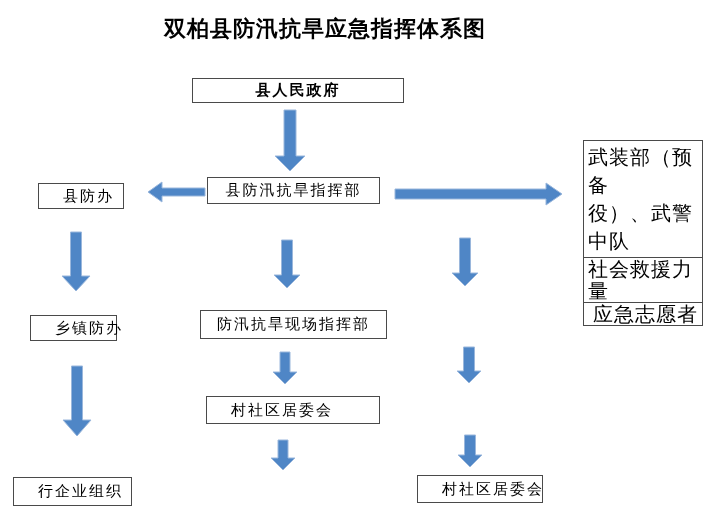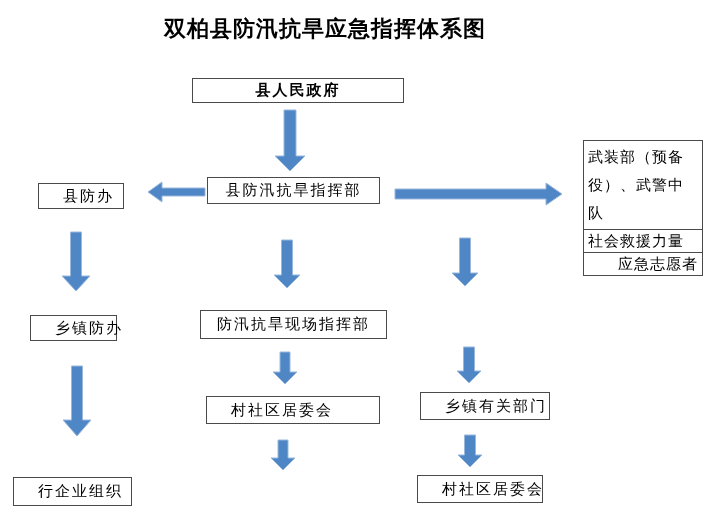--- a/index.html
+++ b/index.html
@@ -49,21 +49,21 @@
   .box.bold { font-weight: bold; font-family: Liberation Mono, monospace; }
   .support-table {
     position: absolute;
     left: 583px; top: 132px; width: 120px;
     box-sizing: border-box;
     border: 1px solid var(--box_border, #4a4a4a);
     background: #ffffff;
   }
   .support-row {
     box-sizing: border-box;
-    font-size: 15px;
+    font-size: 20px;
     letter-spacing: 1px;
     padding: 0 4px;
     line-height: 22px;
     border-bottom: 1px solid var(--box_border, #4a4a4a);
   }
   .support-row.tall {
     line-height: 28px;
     padding-top: 2px;
     padding-bottom: 2px;
     white-space: pre-line;
@@ -100,21 +100,20 @@
   <div class="box" style="left:30px;top:307px;width:87px;height:26px">乡镇防办</div>
 
   <div class="box" style="left:13px;top:469px;width:119px;height:29px">行企业组织</div>
 
   <div class="box center" style="left:200px;top:302px;width:187px;height:29px">防汛抗旱现场指挥部</div>
 
   <div class="box" style="left:206px;top:388px;width:174px;height:28px">村社区居委会</div>
 
 
 
-  <div class="box" style="left:420px;top:384px;width:130px;height:28px">乡镇有关部门</div>
 
   <div class="box" style="left:417px;top:467px;width:126px;height:28px">村社区居委会</div>
 
   <div class="support-table">
     <div class="support-row tall">武装部（预备
 役）、武警中队</div>
     <div class="support-row">社会救援力量</div>
     <div class="support-row">应急志愿者</div>
   </div>
 

